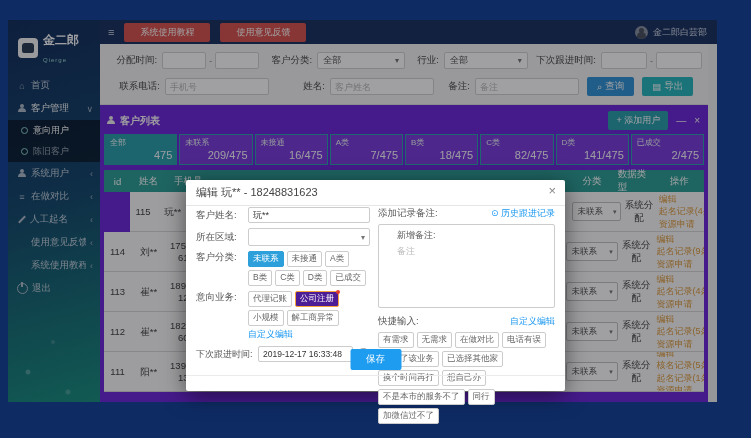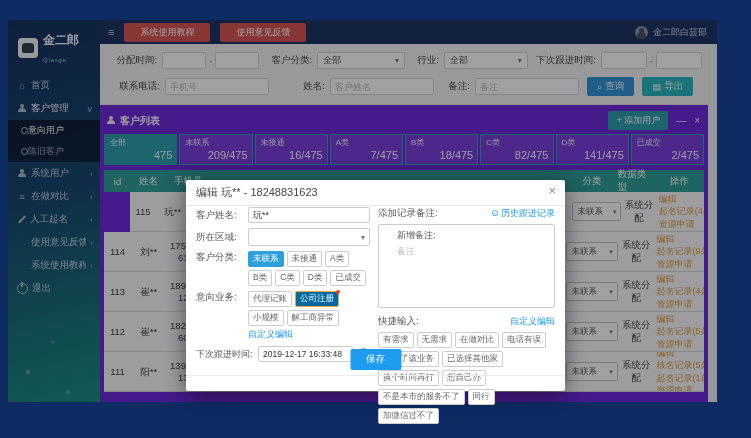--- a/index.html
+++ b/index.html
@@ -18,21 +18,21 @@
   .logo-badge{width:20px;height:20px;background:#f5f6f7;border-radius:4px;position:relative;flex-shrink:0;}
   .logo-badge:after{content:"";position:absolute;left:4px;top:5px;width:12px;height:10px;background:#2a3c55;border-radius:3px 3px 2px 2px;}
   .logo-txt{color:#fff;font-size:12px;font-weight:bold;line-height:11px;}
   .logo-sub{color:#9fd8d2;font-size:6px;letter-spacing:1px;}
   .side-item{display:flex;align-items:center;gap:4px;padding:5px 4px 5px 9px;color:#c7d3de;font-size:9.5px;cursor:pointer;}
   .side-item.act{color:#ffffff;}
   .side-item .ico{width:10px;text-align:center;font-size:9px;flex-shrink:0;color:#aebccb;}
   .side-item .lbl{flex:1;white-space:nowrap;overflow:hidden;}
   .side-item .chev{font-size:9px;color:#9fb0c0;padding-right:3px;}
   .submenu{background:rgba(5,8,12,.55);}
-  .side-sub{display:flex;align-items:center;padding:4px 4px 4px 13px;color:#9aa7b4;font-size:9px;cursor:pointer;}
+  .side-sub{display:flex;align-items:center;gap:5px;padding:4px 4px 4px 13px;color:#9aa7b4;font-size:9px;cursor:pointer;}
   .side-sub.on{color:#ffffff;}
   .dot{width:5px;height:5px;border:1px solid #8fd6cc;border-radius:50%;flex-shrink:0;}
   .ico-person{position:relative;width:10px;height:9px;flex-shrink:0;}
   .ico-person:before{content:"";position:absolute;left:3px;top:0;width:4px;height:4px;border-radius:50%;background:#aebccb;}
   .ico-person:after{content:"";position:absolute;left:1px;top:4px;width:8px;height:4px;border-radius:4px 4px 0 0;background:#aebccb;}
   .ico-pen{position:relative;width:9px;height:9px;}
   .ico-pen:before{content:"";position:absolute;left:4px;top:0;width:2px;height:9px;background:#aebccb;transform:rotate(45deg);}
   .ico-power{position:relative;width:9px;height:9px;border:1px solid #aebccb;border-radius:50%;}
   .ico-power:before{content:"";position:absolute;left:3px;top:-2px;width:1.5px;height:5px;background:#aebccb;}
 
@@ -97,21 +97,21 @@
   .m-right{position:absolute;left:192px;top:27px;width:177px;}
   .m-row{display:flex;align-items:center;margin-bottom:5px;}
   .m-row.top{align-items:flex-start;}
   .m-label{font-size:9.5px;color:#555;width:52px;flex-shrink:0;white-space:nowrap;}
   .m-input{flex:1;height:16px;border:1px solid #ccc;border-radius:2px;font-size:9px;color:#333;padding:0 4px;box-sizing:border-box;font-family:inherit;min-width:0;}
   .m-select{flex:1;height:16px;border:1px solid #ccc;border-radius:2px;display:flex;align-items:center;justify-content:flex-end;padding:0 4px;cursor:pointer;}
   .m-select b{font-weight:normal;font-size:8px;color:#777;}
   .optwrap{display:flex;flex-wrap:wrap;gap:3px;flex:1;}
   .opt{border:1px solid #ccc;background:#fff;color:#666;font-size:8.5px;padding:1px 4px;border-radius:2px;cursor:pointer;white-space:nowrap;}
   .opt.sel-blue{background:#2da0dc;border-color:#2da0dc;color:#fff;}
-  .opt.sel-orange{background:#0369a1;border-color:#f6a53a;color:#fff;position:relative;}
+  .opt.sel-orange{background:#4c1d95;border-color:#f6a53a;color:#fff;position:relative;}
   .opt.sel-orange:after{content:"";position:absolute;right:-2px;top:-2px;width:4px;height:4px;background:#e23c2e;border-radius:50%;}
   .m-link{color:#1a97f0;font-size:9px;cursor:pointer;white-space:nowrap;}
   .m-link .lnk-ico{font-size:9px;}
   .m-custom{margin:2px 0 5px 52px;}
   .help{display:inline-block;width:11px;height:11px;border:1px solid #999;border-radius:50%;color:#999;font-size:8px;text-align:center;line-height:11px;margin-left:4px;flex-shrink:0;}
   .m-subrow{display:flex;align-items:center;justify-content:space-between;margin-bottom:4px;}
   .m-sublabel{font-size:9.5px;color:#555;}
   .notebox{border:1px solid #ccc;border-radius:2px;height:74px;padding:4px 18px;cursor:text;}
   .notebox .nb-t{font-size:9px;color:#555;margin-bottom:3px;}
   .notebox .nb-p{font-size:9px;color:#b9b9b9;}

